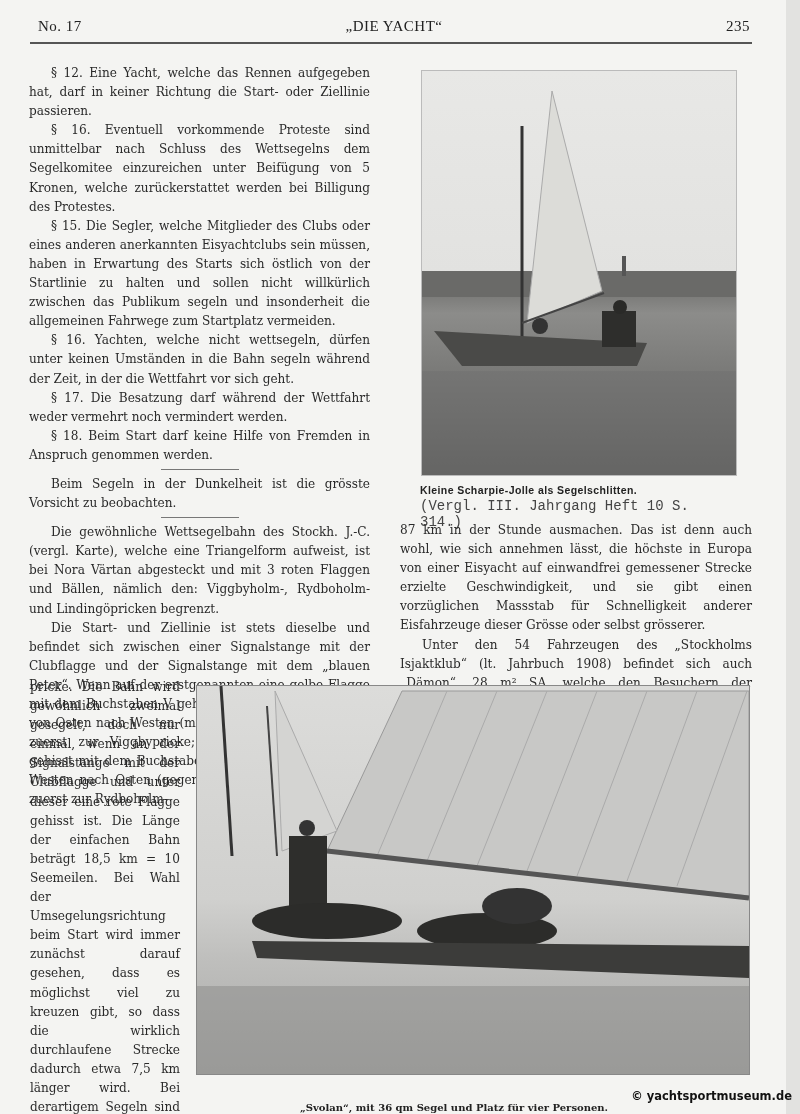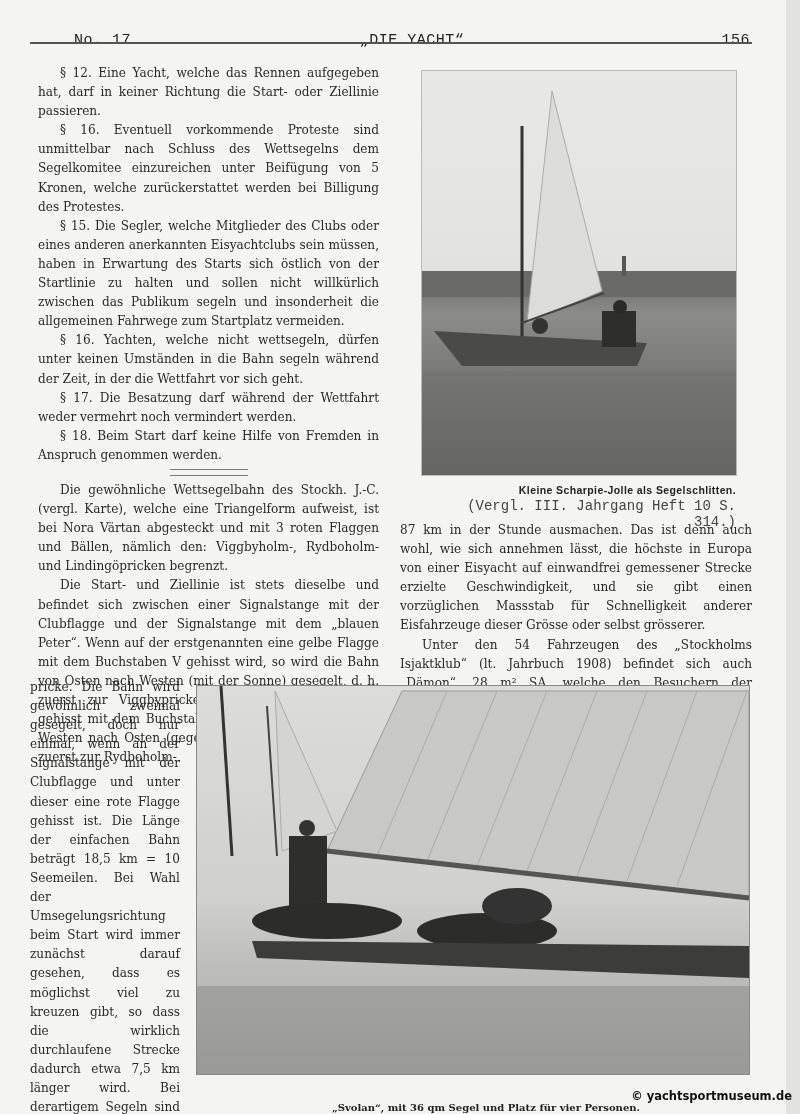--- a/index.html
+++ b/index.html
@@ -1,67 +1,68 @@
 <!DOCTYPE html>
 <html><head>
 <meta charset="utf-8">
 <style>
   html, body { margin:0; padding:0; }
   body { width:800px; height:1114px; background:#f4f4f2; position:relative; overflow:hidden;
          font-family:"DejaVu Serif", serif; color:#2a2a2a; }
   .page-right-edge { position:absolute; right:0; top:0; width:14px; height:1114px; background:#e2e2e0; }
   .header { position:absolute; left:38px; top:18px; width:712px; height:24px; }
-  .header span { position:absolute; top:14px; font-family:Liberation Mono, monospace; font-size:15px; color:#222; letter-spacing:0.5px;margin-left:36px; }
+  .header span { position:absolute; top:0; font-family:Liberation Serif, serif; font-size:15px; color:#222; letter-spacing:0.5px; }
   .hdr-left { left:0; }
   .hdr-center { left:0; right:0; text-align:center; }
   .hdr-right { right:0; }
   .header-rule { position:absolute; left:30px; top:42px; width:722px; height:2px; background:#555; }
 
   .col { position:absolute; font-size:12.1px; line-height:19.1px; text-align:justify; }
   .col p { margin:0; text-indent:22px; }
   .col p.noindent { text-indent:0; }
   .rule { width:78px; height:1px; background:#777; margin:4px auto 5px auto; }
 
-  #col-left-top { left:38px; top:64px; width:341px; }
+  #col-left-top { left:29px; top:64px; width:341px; }
   #col-left-narrow { left:30px; top:678px; width:150px; font-size:12.1px; line-height:19.1px; }
   #col-right { left:400px; top:521px; width:352px; }
 
   .photo { position:absolute; overflow:hidden; }
   #photo1 { left:421px; top:70px; width:314px; height:404px; background:linear-gradient(#e8e8e6 0%, #e2e2e0 50%, #6e6e6c 52%, #8c8c8a 60%, #5a5a58 100%); border:1px solid #bbb; }
   #photo2 { left:196px; top:685px; width:552px; height:388px; background:linear-gradient(#dcdcda 0%, #d0d0ce 55%, #bfbfbd 70%, #a8a8a6 100%); border:1px solid #888; }
 
-  .caption { position:absolute; text-align:right; font-family:"Liberation Sans", sans-serif; }
+  .caption { position:absolute; text-align:left; font-family:"Liberation Sans", sans-serif; }
   #cap1 { left:420px; top:484px; width:316px; }
   #cap1 .t { font-size:10.5px; font-weight:bold; letter-spacing:0.4px; color:#222; }
   #cap1 .s { font-size:14px; color:#444; margin-top:2px; font-family:Liberation Mono, monospace; }
   #cap2 { left:300px; top:1082px; width:340px; }
   #cap2 .t { font-size:10px; font-weight:bold; color:#222; font-family:"DejaVu Serif", serif;margin-top:20px; }
   #cap2 .s { font-size:8px; color:#333; font-family:"DejaVu Serif", serif; font-weight:normal; }
   .watermark { position:absolute; right:8px; top:1089px; font-family:"DejaVu Sans", sans-serif; font-size:11.5px; color:#111; font-weight:bold;text-align:right; }
 </style>
 </head>
 <body>
 
 <div class="page-right-edge"></div>
 
 <div class="header">
   <span class="hdr-left">No. 17</span>
   <span class="hdr-center">„DIE YACHT“</span>
-  <span class="hdr-right">156</span>
+  <span class="hdr-right">235</span>
 </div>
 <div class="header-rule"></div>
 
 <div class="col" id="col-left-top">
   <p>§ 12. Eine Yacht, welche das Rennen aufgegeben hat, darf in keiner Richtung die Start- oder Ziellinie passieren.</p>
   <p>§ 16. Eventuell vorkommende Proteste sind unmittelbar nach Schluss des Wettsegelns dem Segelkomitee einzureichen unter Beifügung von 5 Kronen, welche zurückerstattet werden bei Billigung des Protestes.</p>
   <p>§ 15. Die Segler, welche Mitglieder des Clubs oder eines anderen anerkannten Eisyachtclubs sein müssen, haben in Erwartung des Starts sich östlich von der Startlinie zu halten und sollen nicht willkürlich zwischen das Publikum segeln und insonderheit die allgemeinen Fahrwege zum Startplatz vermeiden.</p>
   <p>§ 16. Yachten, welche nicht wettsegeln, dürfen unter keinen Umständen in die Bahn segeln während der Zeit, in der die Wettfahrt vor sich geht.</p>
   <p>§ 17. Die Besatzung darf während der Wettfahrt weder vermehrt noch vermindert werden.</p>
   <p>§ 18. Beim Start darf keine Hilfe von Fremden in Anspruch genommen werden.</p>
   <div class="rule"></div>
+  <p>Beim Segeln in der Dunkelheit ist die grösste Vorsicht zu beobachten.</p>
   <div class="rule"></div>
   <p>Die gewöhnliche Wettsegelbahn des Stockh. J.-C. (vergl. Karte), welche eine Triangelform aufweist, ist bei Nora Värtan abgesteckt und mit 3 roten Flaggen und Bällen, nämlich den: Viggbyholm-, Rydboholm- und Lindingöpricken begrenzt.</p>
   <p style="text-align-last:left;">Die Start- und Ziellinie ist stets dieselbe und befindet sich zwischen einer Signalstange mit der Clubflagge und der Signalstange mit dem „blauen Peter“. Wenn auf der erstgenannten eine gelbe Flagge mit dem Buchstaben V gehisst wird, so wird die Bahn von Osten nach Westen (mit der Sonne) gesegelt, d. h. zuerst zur Viggbypricke; wird eine blaue Flagge gehisst mit dem Buchstaben R, so wird die Bahn von Westen nach Osten (gegen die Sonne) gesegelt, d. h. zuerst zur Rydboholm-</p>
 </div>
 
 <div class="col" id="col-left-narrow">
   <p class="noindent">pricke. Die Bahn wird gewöhnlich zweimal gesegelt, doch nur einmal, wenn an der Signalstange mit der Clubflagge und unter dieser eine rote Flagge gehisst ist. Die Länge der einfachen Bahn beträgt 18,5 km = 10 Seemeilen. Bei Wahl der Umsegelungsrichtung beim Start wird immer zunächst darauf gesehen, dass es möglichst viel zu kreuzen gibt, so dass die wirklich durchlaufene Strecke dadurch etwa 7,5 km länger wird. Bei derartigem Segeln sind die grössten Geschwindigkeiten beim Wettsegeln über die beschriebene Bahn zweimal von „Vitesse“ und „Tomahawk“ (beides Fahrzeuge von 25 m² Segelareal) mit 36 Min. erreicht, also mit Anrechnung der Verlängerung der Strecke durch die Kreuztour würde das ca.</p>
 </div>
 
 <div class="photo" id="photo1">

